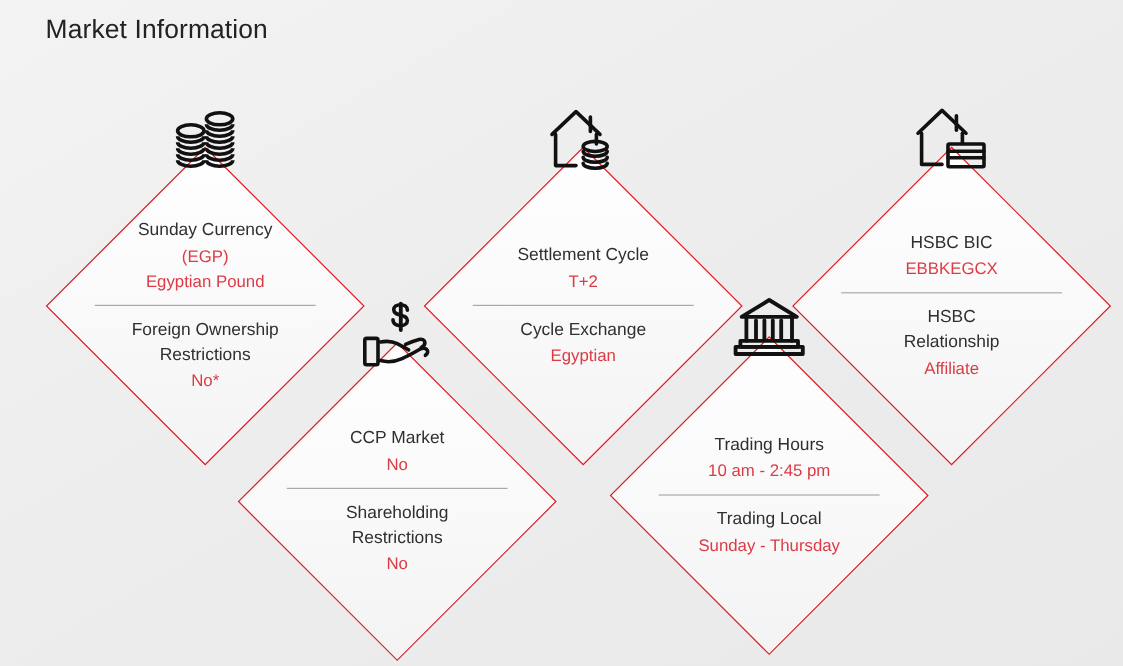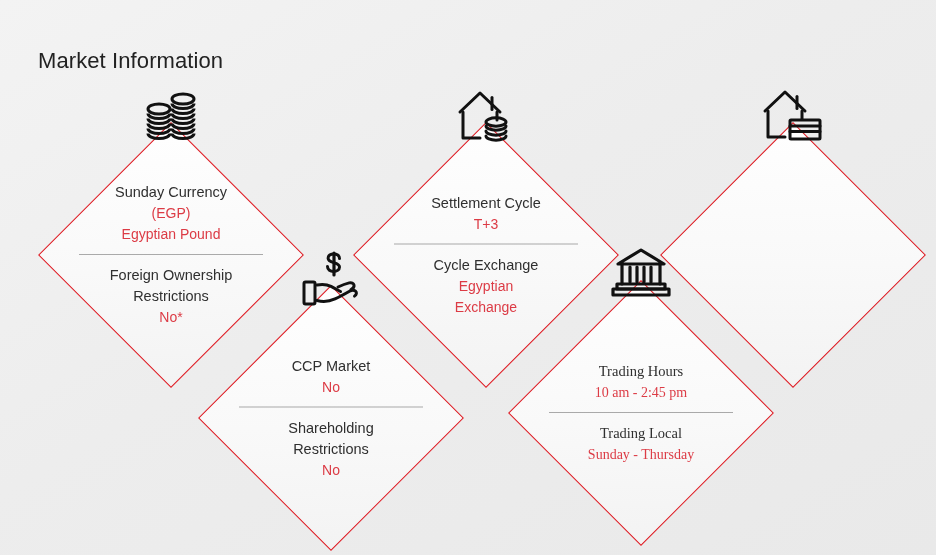--- a/index.html
+++ b/index.html
@@ -20,21 +20,20 @@
   
   .page-title {
     position: absolute;
     left: 38px;
     top: 12px;
     font-size: 22px;
     font-weight: 400;
     letter-spacing: 0.1px;
     color: #222222;
     white-space: nowrap;
-    margin-top: 36px;
   }
 
   
   .board {
     position: absolute;
     inset: 0;
   }
 
   .diamond {
     position: absolute;
@@ -200,32 +199,31 @@
           <path d="M30 38 a10 4.2 0 0 0 20 0"></path>
           <path d="M30 43 a10 4.2 0 0 0 20 0"></path>
           <path d="M30 48 a10 4.2 0 0 0 20 0"></path>
         </g>
       </svg>
     </div>
 
     <div class="content">
       <div class="cell">
         <div class="label">Settlement Cycle</div>
-        <div class="value">T+3</div>
+        <div class="value">T+2</div>
       </div>
       <div class="sep"></div>
       <div class="cell">
         <div class="label">Cycle Exchange</div>
         <div class="value">Egyptian</div>
-        <div class="value">Exchange</div>
-      </div>
-    </div>
-  </div>
-
-  <div class="diamond" style="left:508px; top:280px;font-family:Liberation Serif, serif;">
+      </div>
+    </div>
+  </div>
+
+  <div class="diamond" style="left:508px; top:280px;">
     <div class="shape"></div>
 
     <div class="icon icon-d4">
       <svg width="62" height="56" viewBox="0 0 62 56">
         <g fill="none" stroke="#111" stroke-width="3.2" stroke-linejoin="round" stroke-linecap="round">
           <path d="M31 4 L54 18 H8 Z"></path>
           <path d="M12 18 v20 M50 18 v20"></path>
           <path d="M7 38 h48 v5 H7 Z"></path>
           <path d="M3 43 h56 v6 H3 Z"></path>
           <path d="M20 21 v15 M27 21 v15 M34 21 v15 M41 21 v15"></path>
@@ -255,15 +253,27 @@
           <path d="M4 24 L24 5 L44 24"></path>
           <path d="M7 24 v26 h17"></path>
           <path d="M41 24 v8"></path>
           <path d="M36 9.5 v12"></path>
           <rect x="29" y="33" width="30" height="19" rx="1"></rect>
           <path d="M29 39 h30 M29 44.5 h30"></path>
         </g>
       </svg>
     </div>
 
+    <div class="content">
+      <div class="cell">
+        <div class="label">HSBC BIC</div>
+        <div class="value">EBBKEGCX</div>
+      </div>
+      <div class="sep"></div>
+      <div class="cell">
+        <div class="label">HSBC</div>
+        <div class="label">Relationship</div>
+        <div class="value">Affiliate</div>
+      </div>
+    </div>
   </div>
 
 </div>
 
 </body></html>

